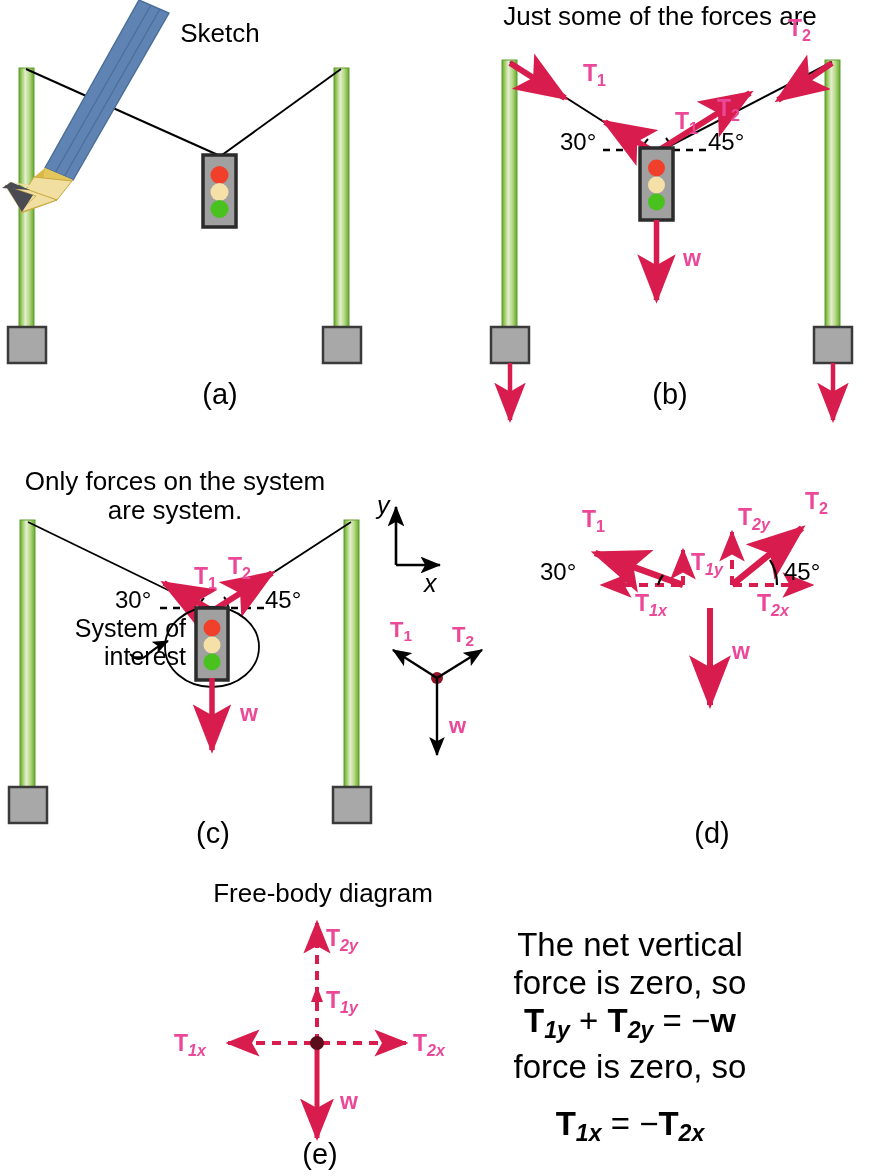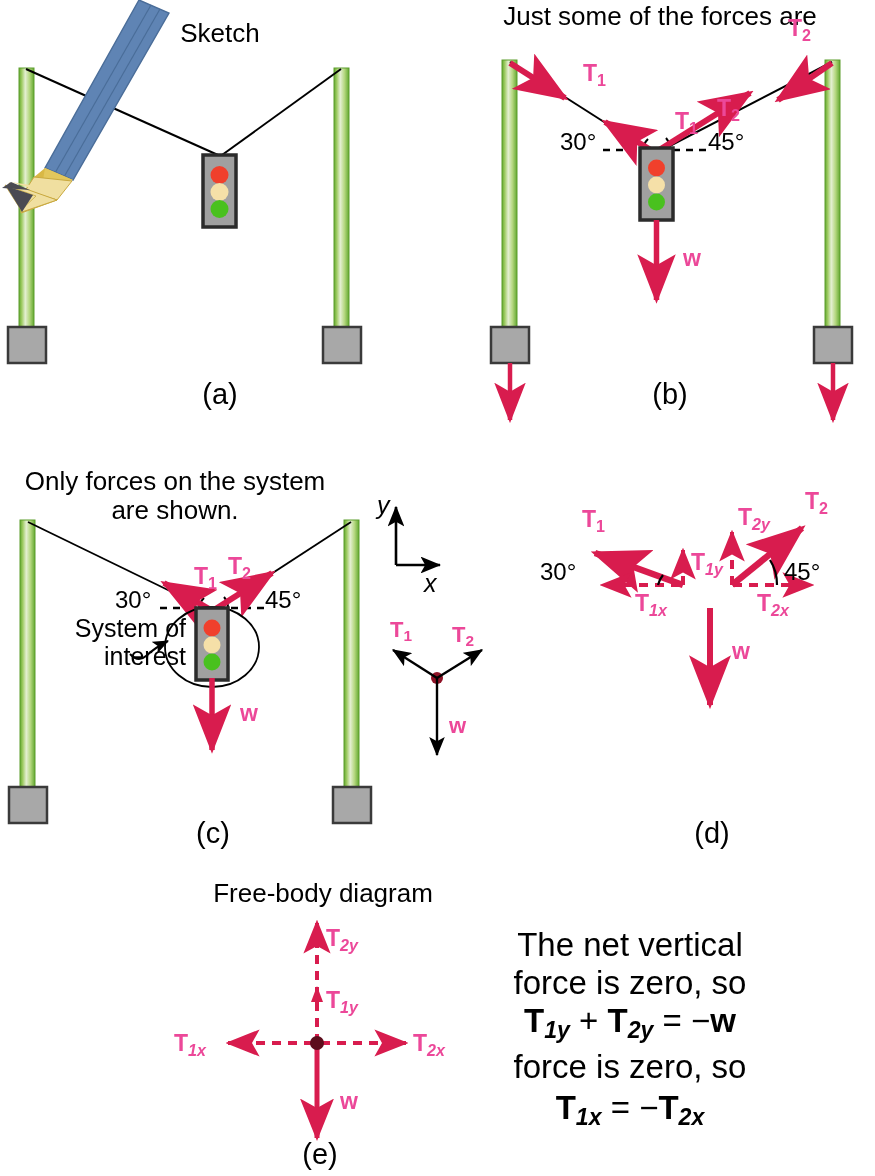--- a/index.html
+++ b/index.html
@@ -251,21 +251,21 @@
 
     <g>
       <circle cx="437" cy="213" r="6" fill="#8f1226"></circle>
       <line x1="437" y1="213" x2="393" y2="185" stroke="#000" stroke-width="2.4" marker-end="url(#blkArrowC)"></line>
       <line x1="437" y1="213" x2="437" y2="290" stroke="#000" stroke-width="2.4" marker-end="url(#blkArrowC)"></line>
     </g>
   </svg>
 
   <div class="note" style="left:5px;top:2px;width:340px;">
     <div>Only forces on the system</div>
-    <div>are shown.</div>
+    <div>are system.</div>
   </div>
 
   <div class="lbl" style="left:194px;top:98px;">
     <span>T</span><span class="sub">1</span>
   </div>
   <div class="lbl" style="left:228px;top:88px;">
     <span>T</span><span class="sub">2</span>
   </div>
   <div class="ang" style="left:115px;top:121px;">30°</div>
   <div class="ang" style="left:265px;top:121px;">45°</div>
@@ -407,20 +407,20 @@
     <div style="margin-top:0;">
       <b><span>T</span><span class="subi">1y</span></b>
       <span> + </span>
       <b><span>T</span><span class="subi">2y</span></b>
       <span> = −</span><b>w</b>
     </div>
   </div>
 
   <div class="eq" style="left:330px;top:178px;width:300px;">
     <div>force is zero, so</div>
-    <div style="margin-top:3px;">
+    <div style="margin-top:19px;">
       <b><span>T</span><span class="subi">1x</span></b>
       <span> = −</span><b><span>T</span><span class="subi">2x</span></b>
     </div>
   </div>
 
   <div class="cap" style="left:120px;top:268px;width:100px;">(e)</div>
 </div>
 
 </body></html>

